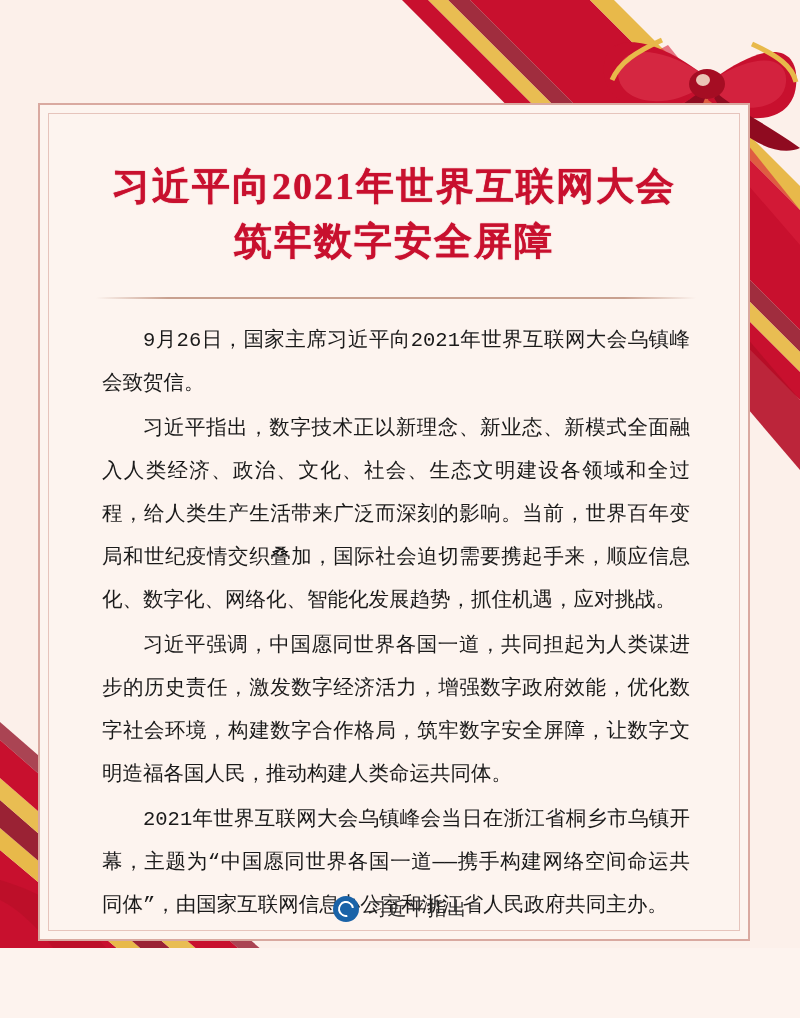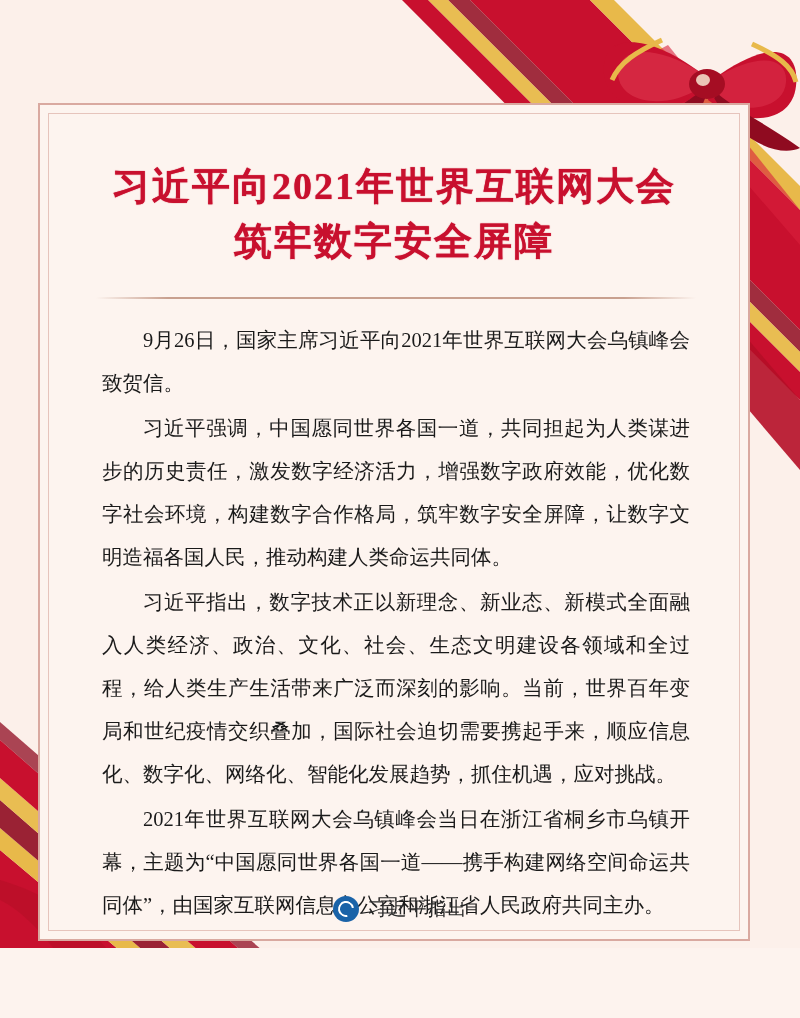--- a/index.html
+++ b/index.html
@@ -86,20 +86,21 @@
     position: absolute;
     top: 214px;
     left: 62px;
     width: 588px;
     z-index: 5;
     color: #1a1a1a;
     font-size: 20.5px;
     line-height: 43px;
     text-align: justify;
     text-justify: inter-ideograph;
+    font-family: Liberation Mono, monospace;
   }
   .body-text p {
     margin: 0 0 2px 0;
     text-indent: 2em;
   }
 
   .footer {
     position: absolute;
     bottom: 22px;
     left: 0;
@@ -197,22 +198,22 @@
 
     <div class="title-block">
       <div class="title-line">习近平向2021年世界互联网大会</div>
       <div class="title-line">筑牢数字安全屏障</div>
     </div>
 
     <div class="divider"></div>
 
     <div class="body-text">
       <p>9月26日，国家主席习近平向2021年世界互联网大会乌镇峰会致贺信。</p>
+      <p>习近平指出，数字技术正以新理念、新业态、新模式全面融入人类经济、政治、文化、社会、生态文明建设各领域和全过程，给人类生产生活带来广泛而深刻的影响。当前，世界百年变局和世纪疫情交织叠加，国际社会迫切需要携起手来，顺应信息化、数字化、网络化、智能化发展趋势，抓住机遇，应对挑战。</p>
       <p>习近平强调，中国愿同世界各国一道，共同担起为人类谋进步的历史责任，激发数字经济活力，增强数字政府效能，优化数字社会环境，构建数字合作格局，筑牢数字安全屏障，让数字文明造福各国人民，推动构建人类命运共同体。</p>
-      <p>习近平指出，数字技术正以新理念、新业态、新模式全面融入人类经济、政治、文化、社会、生态文明建设各领域和全过程，给人类生产生活带来广泛而深刻的影响。当前，世界百年变局和世纪疫情交织叠加，国际社会迫切需要携起手来，顺应信息化、数字化、网络化、智能化发展趋势，抓住机遇，应对挑战。</p>
       <p>2021年世界互联网大会乌镇峰会当日在浙江省桐乡市乌镇开幕，主题为“中国愿同世界各国一道——携手构建网络空间命运共同体”，由国家互联网信息办公室和浙江省人民政府共同主办。</p>
     </div>
   </div>
 
   <div class="footer">
     <span class="footer-inner">
       <span class="xinhua-mark"></span>
       <span class="footer-text">习近平指出</span>
     </span>
   </div>

